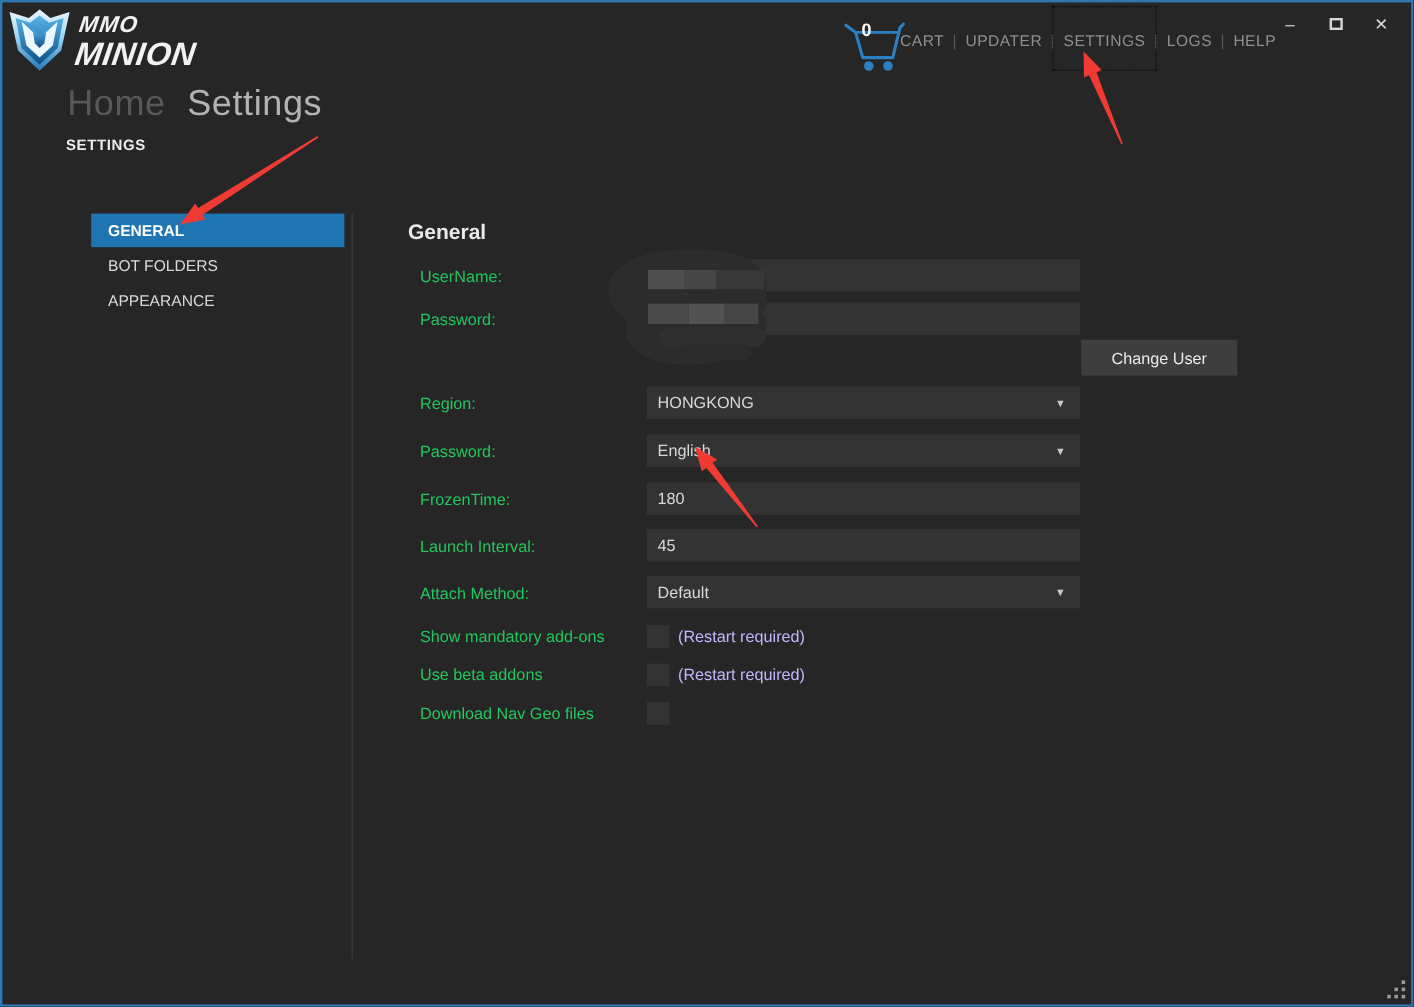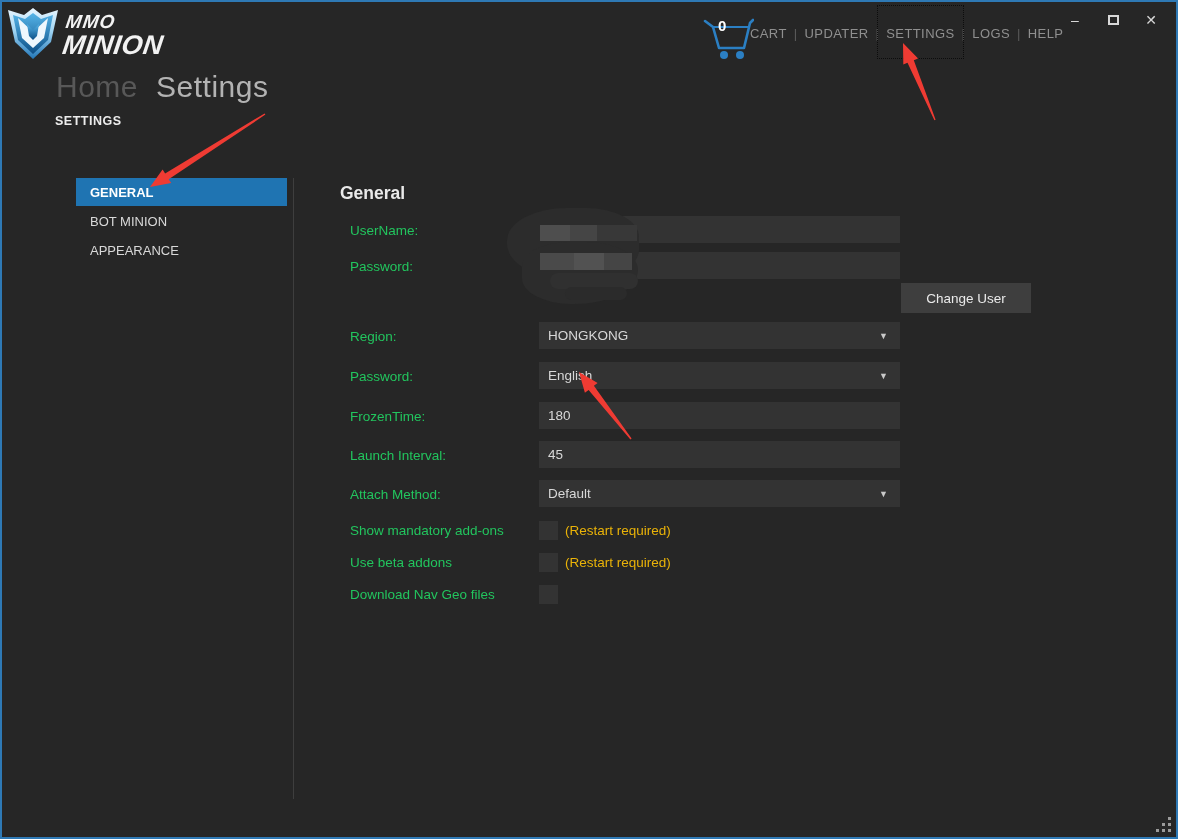--- a/index.html
+++ b/index.html
@@ -51,21 +51,21 @@
   .content-heading { position:absolute; left:338px; top:181px; font-size:17.5px; font-weight:bold; color:#e9e9e9; }
   .f-label { position:absolute; left:338px; width:198px; font-size:13.5px; color:#22c55e;margin-left:10px; }
   .f-field { position:absolute; left:537px; width:361px; height:27px; background:#333333;
              display:flex; align-items:center; padding:0 9px; font-size:13.5px; color:#d8d8d8; }
   input.f-field { border:none; outline:none; font-family:"Liberation Sans",sans-serif; }
   .dropdown { cursor:pointer; justify-content:space-between; }
   .dd-caret { font-size:9px; color:#c9c9c9; margin-right:3px; }
   .btn { position:absolute; left:899px; top:281px; width:130px; height:30px; background:#3e3e3e;
          color:#eaeaea; font-size:13.5px; display:flex; align-items:center; justify-content:center; cursor:pointer; }
   .checkbox { position:absolute; left:537px; width:19px; height:19px; background:#333333; cursor:pointer; }
-  .cb-note { position:absolute; left:563px; font-size:13.5px; color:#eab308; }
+  .cb-note { position:absolute; left:563px; font-size:13.5px; color:#c4b5fd; }
 
   
   .redact { position:absolute; pointer-events:none; }
   .blob1 { left:505px; top:206px; width:132px; height:72px; background:#2c2c2c; border-radius:45% 40% 42% 50%; }
   .blob2 { left:520px; top:240px; width:116px; height:62px; background:#2c2c2c; border-radius:40% 45% 55% 42%; }
   .tile  { position:absolute; }
   .tail  { left:548px; top:271px; width:88px; height:16px; background:#303030; border-radius:8px; }
   .tail2 { left:563px; top:285px; width:62px; height:13px; background:#2b2b2b; border-radius:7px; }
 
   
@@ -140,21 +140,21 @@
   <div class="breadcrumb">
     <span class="home">Home</span><span class="current">Settings</span>
   </div>
   <div class="section-label">SETTINGS</div>
 
   <div class="sidebar">
     <div class="side-item selected">
       <span>GENERAL</span>
     </div>
     <div class="side-item">
-      <span>BOT MINION</span>
+      <span>BOT FOLDERS</span>
     </div>
     <div class="side-item">
       <span>APPEARANCE</span>
     </div>
   </div>
   <div class="v-divider"></div>
 
   <div class="content-heading">General</div>
 
   <div class="f-label" style="top:221px">UserName:</div>

